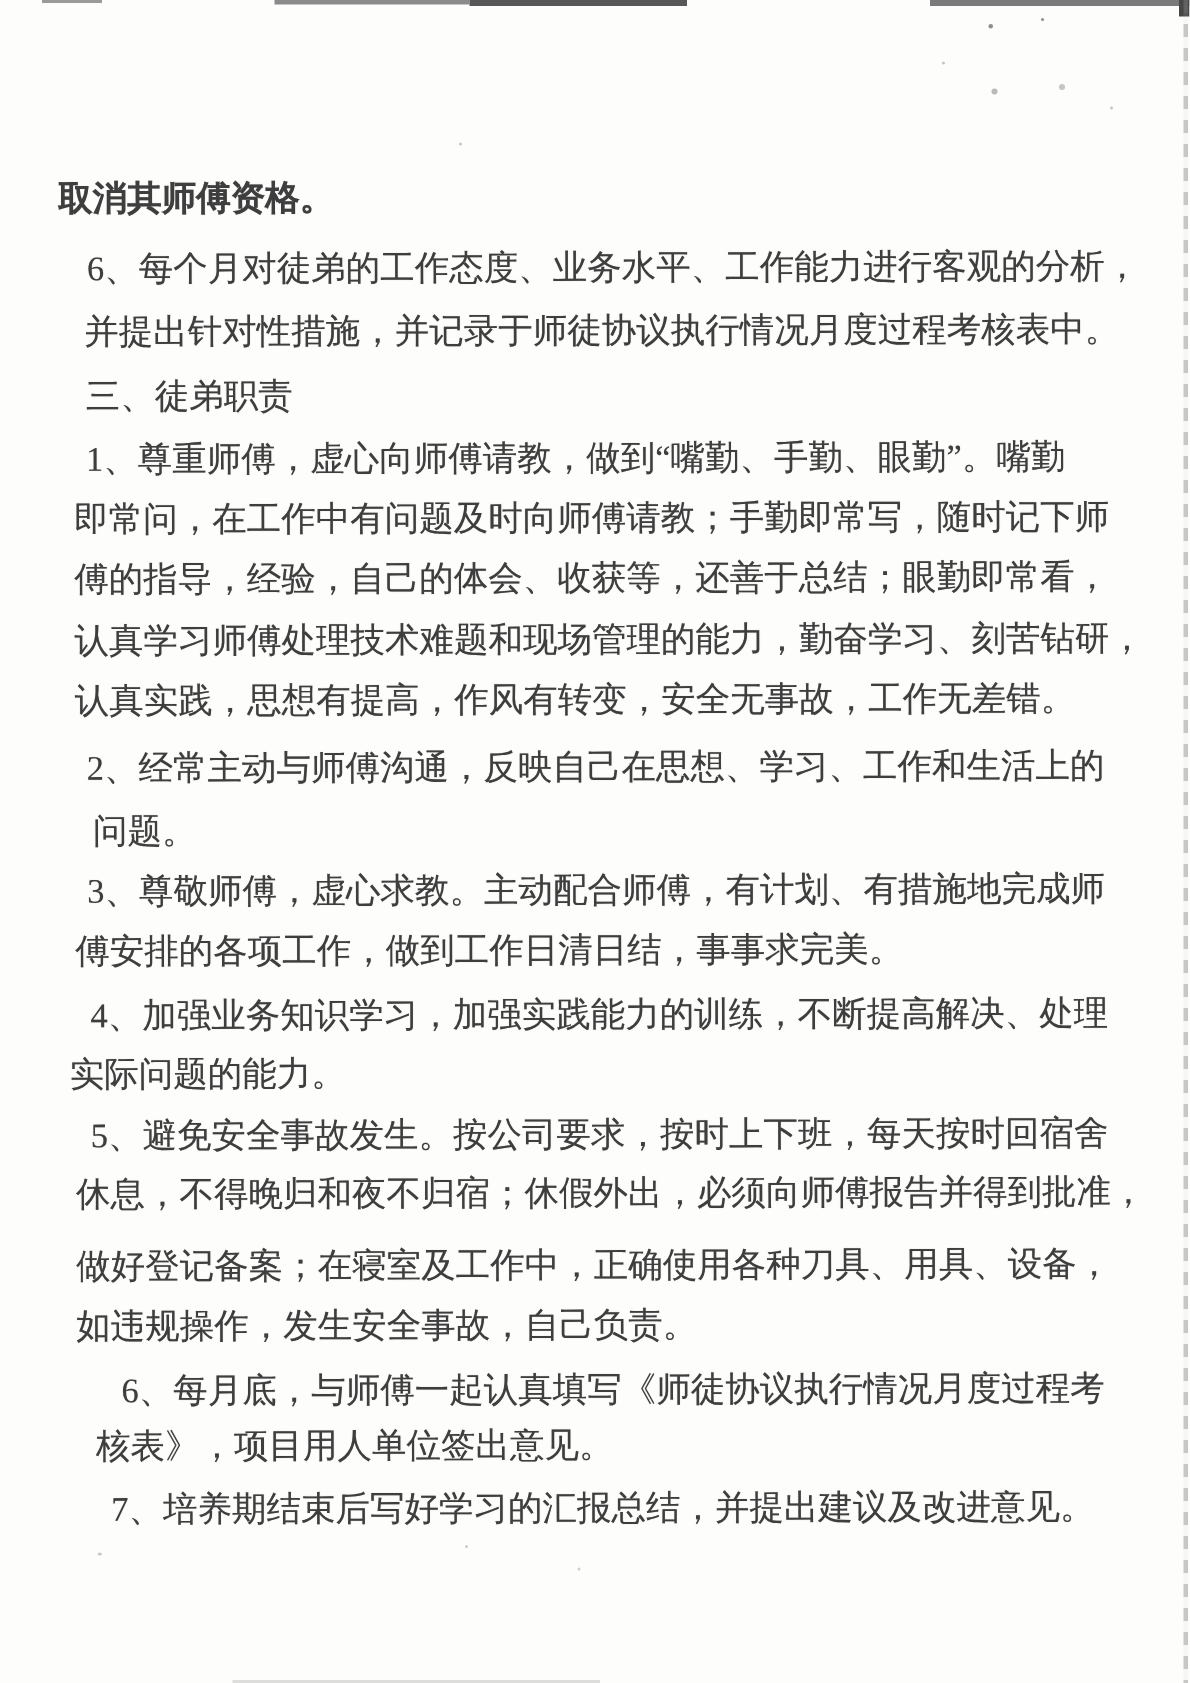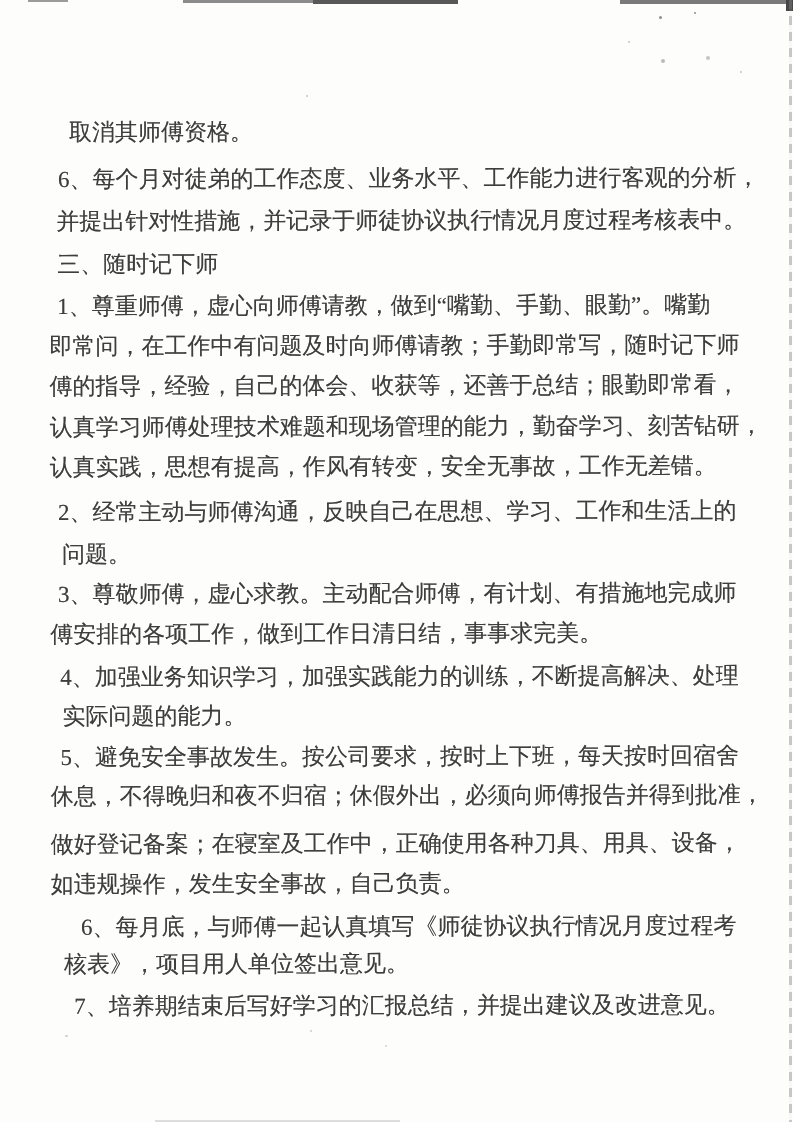--- a/index.html
+++ b/index.html
@@ -86,35 +86,35 @@
   <div class="speckle" style="left:661px;top:59px;width:4px;height:4px;opacity:.6;"></div>
   <div class="speckle" style="left:706px;top:56px;width:4px;height:4px;opacity:.5;"></div>
   <div class="speckle" style="left:628px;top:41px;width:2px;height:2px;opacity:.5;"></div>
   <div class="speckle" style="left:740px;top:71px;width:2px;height:2px;opacity:.5;"></div>
   <div class="speckle" style="left:306px;top:95px;width:2px;height:2px;opacity:.5;"></div>
   <div class="speckle" style="left:310px;top:1030px;width:2px;height:2px;opacity:.45;"></div>
   <div class="speckle" style="left:385px;top:1045px;width:2px;height:2px;opacity:.4;"></div>
   <div class="speckle" style="left:65px;top:1035px;width:3px;height:2px;opacity:.45;"></div>
 
   <div class="textlayer">
-    <div class="line" style="top:118px;left:70px;">取消其师傅资格。</div>
+    <div class="line" style="top:118px;left:40px;font-weight:bold;">取消其师傅资格。</div>
     <div class="line" style="top:165px;left:59px;">6、每个月对徒弟的工作态度、业务水平、工作能力进行客观的分析，</div>
     <div class="line" style="top:207px;left:57px;">并提出针对性措施，并记录于师徒协议执行情况月度过程考核表中。</div>
-    <div class="line" style="top:250px;left:58px;">三、随时记下师</div>
+    <div class="line" style="top:250px;left:58px;">三、徒弟职责</div>
     <div class="line" style="top:292px;left:58px;">1、尊重师傅，虚心向师傅请教，做到“嘴勤、手勤、眼勤”。嘴勤</div>
     <div class="line" style="top:332px;left:50px;">即常问，在工作中有问题及时向师傅请教；手勤即常写，随时记下师</div>
     <div class="line" style="top:372px;left:50px;">傅的指导，经验，自己的体会、收获等，还善于总结；眼勤即常看，</div>
     <div class="line" style="top:413px;left:50px;">认真学习师傅处理技术难题和现场管理的能力，勤奋学习、刻苦钻研，</div>
     <div class="line" style="top:453px;left:50px;">认真实践，思想有提高，作风有转变，安全无事故，工作无差错。</div>
     <div class="line" style="top:498px;left:58px;">2、经常主动与师傅沟通，反映自己在思想、学习、工作和生活上的</div>
     <div class="line" style="top:540px;left:62px;">问题。</div>
     <div class="line" style="top:580px;left:58px;">3、尊敬师傅，虚心求教。主动配合师傅，有计划、有措施地完成师</div>
     <div class="line" style="top:620px;left:50px;">傅安排的各项工作，做到工作日清日结，事事求完美。</div>
     <div class="line" style="top:663px;left:60px;">4、加强业务知识学习，加强实践能力的训练，不断提高解决、处理</div>
-    <div class="line" style="top:702px;left:62px;">实际问题的能力。</div>
+    <div class="line" style="top:702px;left:46px;">实际问题的能力。</div>
     <div class="line" style="top:743px;left:60px;">5、避免安全事故发生。按公司要求，按时上下班，每天按时回宿舍</div>
     <div class="line" style="top:782px;left:50px;">休息，不得晚归和夜不归宿；休假外出，必须向师傅报告并得到批准，</div>
     <div class="line" style="top:830px;left:50px;">做好登记备案；在寝室及工作中，正确使用各种刀具、用具、设备，</div>
     <div class="line" style="top:870px;left:50px;">如违规操作，发生安全事故，自己负责。</div>
     <div class="line" style="top:913px;left:80px;">6、每月底，与师傅一起认真填写《师徒协议执行情况月度过程考</div>
     <div class="line" style="top:950px;left:63px;">核表》，项目用人单位签出意见。</div>
     <div class="line" style="top:992px;left:73px;">7、培养期结束后写好学习的汇报总结，并提出建议及改进意见。</div>
   </div>
 
 </div>

